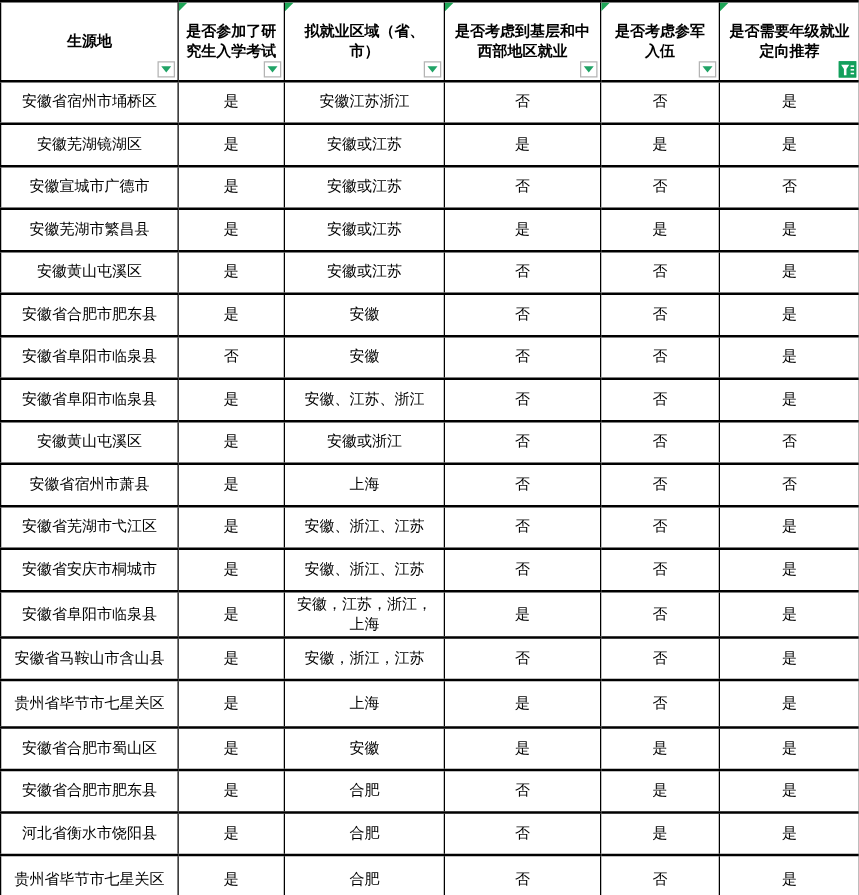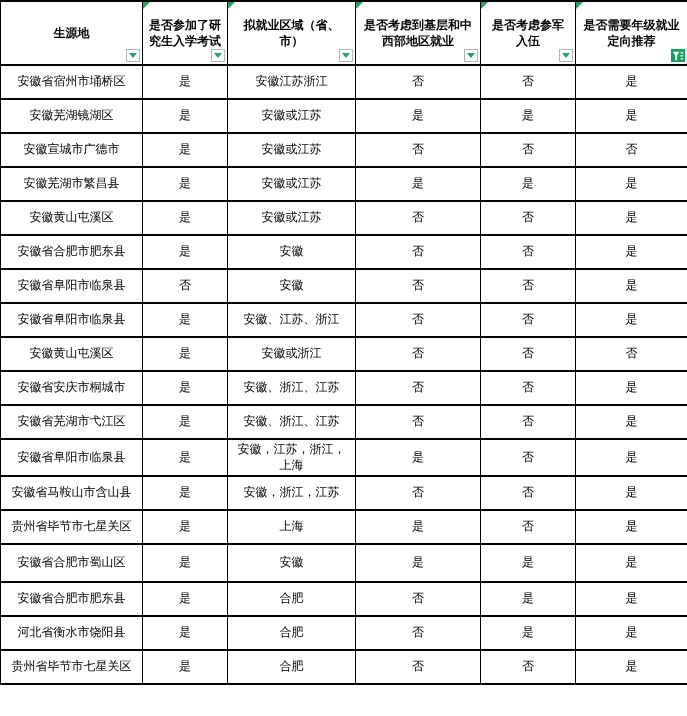--- a/index.html
+++ b/index.html
@@ -191,29 +191,37 @@
         </tr>
         <tr>
           <td>安徽黄山屯溪区</td>
           <td>是</td>
           <td>安徽或浙江</td>
           <td>否</td>
           <td>否</td>
           <td>否</td>
         </tr>
         <tr>
+          <td>安徽省宿州市萧县</td>
+          <td>是</td>
+          <td>上海</td>
+          <td>否</td>
+          <td>否</td>
+          <td>否</td>
+        </tr>
+        <tr>
+          <td>安徽省芜湖市弋江区</td>
+          <td>是</td>
+          <td>安徽、浙江、江苏</td>
+          <td>否</td>
+          <td>否</td>
+          <td>是</td>
+        </tr>
+        <tr>
           <td>安徽省安庆市桐城市</td>
-          <td>是</td>
-          <td>安徽、浙江、江苏</td>
-          <td>否</td>
-          <td>否</td>
-          <td>是</td>
-        </tr>
-        <tr>
-          <td>安徽省芜湖市弋江区</td>
           <td>是</td>
           <td>安徽、浙江、江苏</td>
           <td>否</td>
           <td>否</td>
           <td>是</td>
         </tr>
         <tr>
           <td>安徽省阜阳市临泉县</td>
           <td>是</td>
           <td>安徽，江苏，浙江，上海</td>

